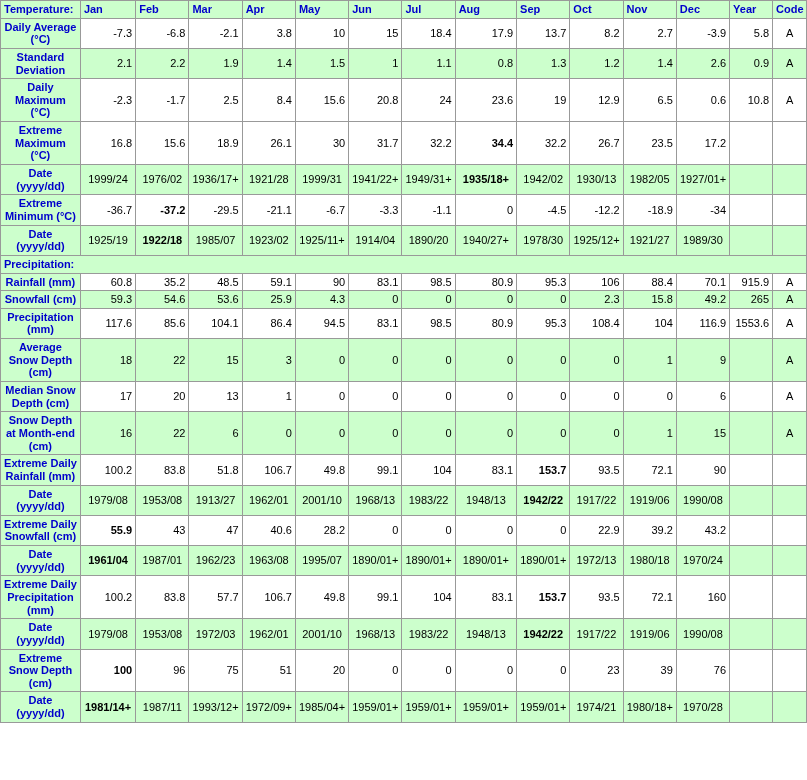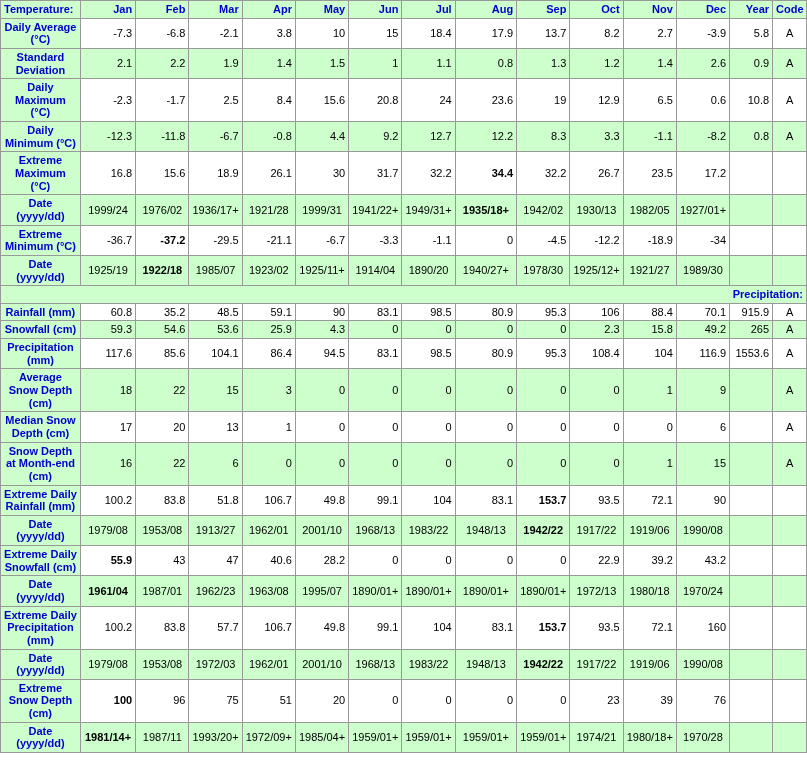--- a/index.html
+++ b/index.html
@@ -24,32 +24,32 @@
     vertical-align: middle;
     font-size: 11px;
     line-height: 1.15;
     overflow: hidden;
   }
   
   .hdr {
     background: #ccffcc;
     color: #0000cc;
     font-weight: bold;
-    text-align: right;
+    text-align: left;
     font-size: 11px;
   }
   .hdr.first {
     text-align: left;
   }
   
   .section-row td {
     background: #ccffcc;
     color: #0000cc;
     font-weight: bold;
-    text-align: right;
+    text-align: left;
   }
   
   .rowlabel {
     background: #ccffcc;
     color: #0000cc;
     font-weight: bold;
     text-align: center;
     width: 78px;
   }
   .val {
@@ -159,37 +159,20 @@
         <td class="val">24</td>
         <td class="val">23.6</td>
         <td class="val">19</td>
         <td class="val">12.9</td>
         <td class="val">6.5</td>
         <td class="val">0.6</td>
         <td class="val">10.8</td>
         <td class="code">A</td>
       </tr>
       <tr>
-        <td class="rowlabel">Daily Minimum (°C)</td>
-        <td class="val shade">-12.3</td>
-        <td class="val shade">-11.8</td>
-        <td class="val shade">-6.7</td>
-        <td class="val shade">-0.8</td>
-        <td class="val shade">4.4</td>
-        <td class="val shade">9.2</td>
-        <td class="val shade">12.7</td>
-        <td class="val shade">12.2</td>
-        <td class="val shade">8.3</td>
-        <td class="val shade">3.3</td>
-        <td class="val shade">-1.1</td>
-        <td class="val shade">-8.2</td>
-        <td class="val shade">0.8</td>
-        <td class="code shade">A</td>
-      </tr>
-      <tr>
         <td class="rowlabel">Extreme Maximum (°C)</td>
         <td class="val">16.8</td>
         <td class="val">15.6</td>
         <td class="val">18.9</td>
         <td class="val">26.1</td>
         <td class="val">30</td>
         <td class="val">31.7</td>
         <td class="val">32.2</td>
         <td class="val bold">34.4</td>
         <td class="val">32.2</td>
@@ -471,21 +454,21 @@
         <td class="val">23</td>
         <td class="val">39</td>
         <td class="val">76</td>
         <td class="val"></td>
         <td class="code"></td>
       </tr>
       <tr>
         <td class="rowlabel">Date (yyyy/dd)</td>
         <td class="val shade center bold">1981/14+</td>
         <td class="val shade center">1987/11</td>
-        <td class="val shade center">1993/20+</td>
+        <td class="val shade center">1993/12+</td>
         <td class="val shade center">1972/09+</td>
         <td class="val shade center">1985/04+</td>
         <td class="val shade center">1959/01+</td>
         <td class="val shade center">1959/01+</td>
         <td class="val shade center">1959/01+</td>
         <td class="val shade center">1959/01+</td>
         <td class="val shade center">1974/21</td>
         <td class="val shade center">1980/18+</td>
         <td class="val shade center">1970/28</td>
         <td class="val shade"></td>

